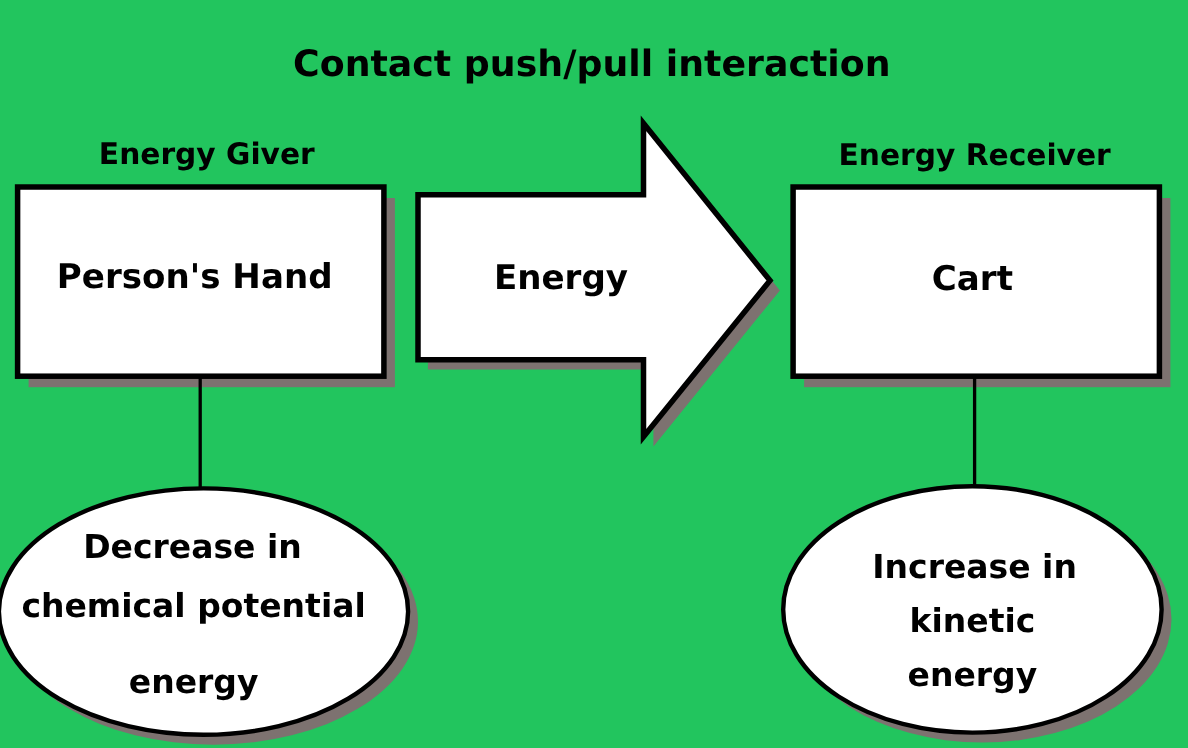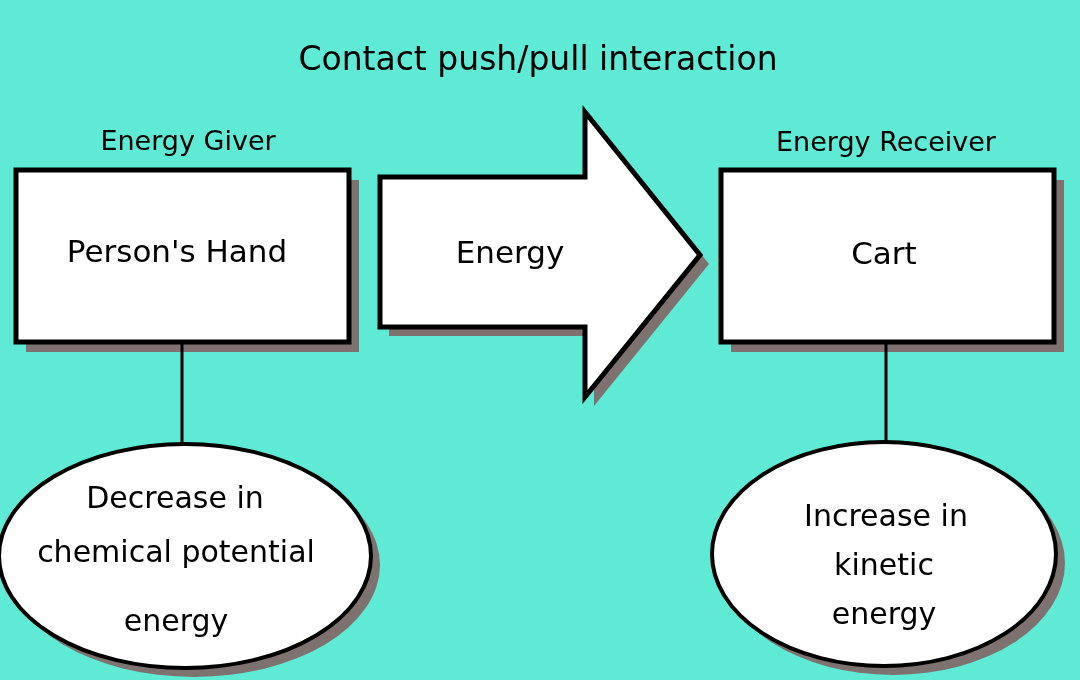--- a/index.html
+++ b/index.html
@@ -7,22 +7,23 @@
     padding: 0;
     background: #ffffff;
   }
   body {
     font-family: "DejaVu Sans", sans-serif;
   }
   #canvas {
     position: relative;
     width: 1080px;
     height: 680px;
-    background: #5eead4;
+    background: #22c55e;
     overflow: hidden;
+    font-weight: bold;
   }
   #diagram-svg {
     position: absolute;
     left: 0;
     top: 0;
     width: 1080px;
     height: 680px;
   }
   .dg-text {
     font-family: "DejaVu Sans", sans-serif;

